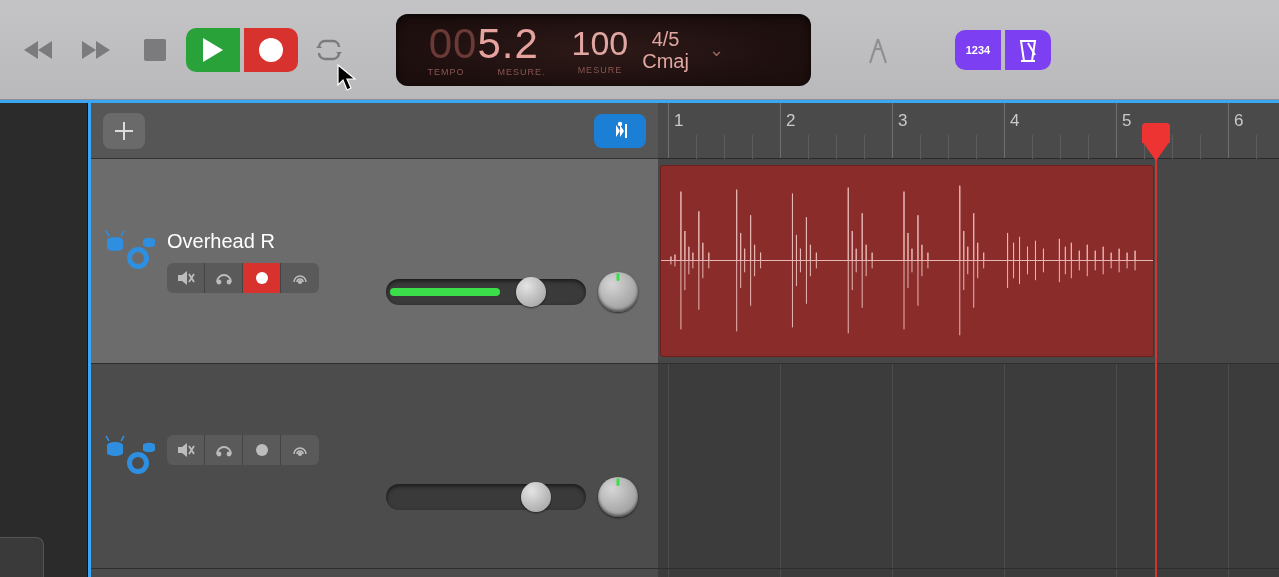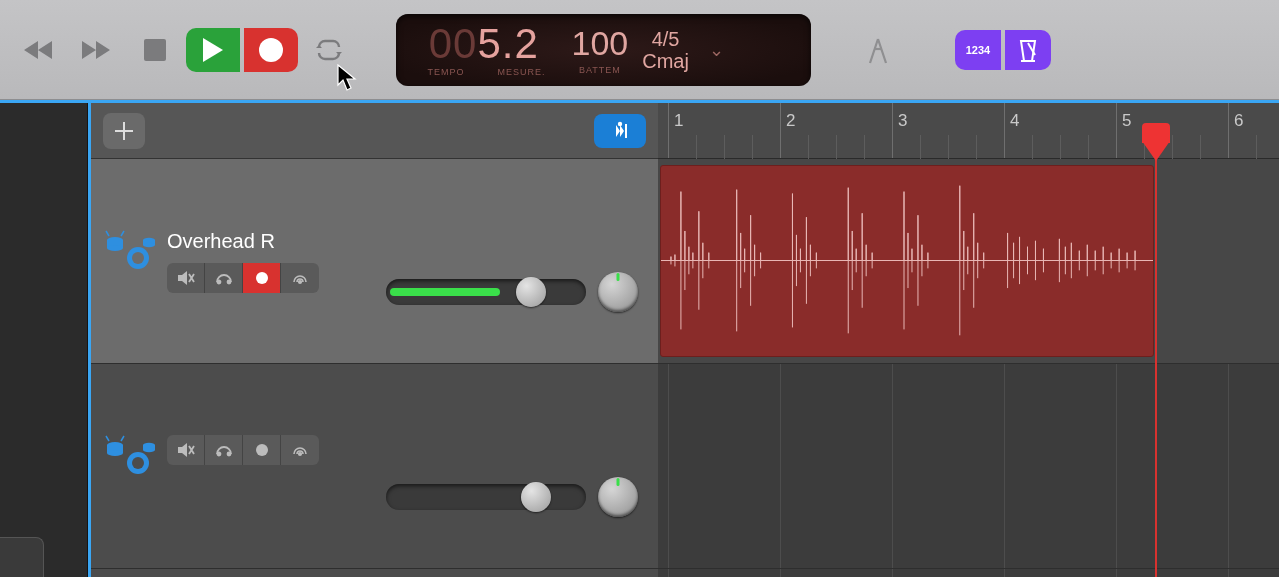--- a/index.html
+++ b/index.html
@@ -226,21 +226,21 @@
       <div class="lcd-big">
         <span class="dim">00</span><span>5.2</span>
       </div>
       <div class="lcd-sub">
         <span style="width:72px">TEMPO</span>
         <span style="width:72px">MESURE.</span>
       </div>
     </div>
     <div class="lcd-section">
       <div class="lcd-tempo">100</div>
-      <div class="lcd-sub">BATTEM</div>
+      <div class="lcd-sub">MESURE</div>
     </div>
     <div class="lcd-section">
       <div class="lcd-sig">
         <div>4/5</div>
         <div>Cmaj</div>
       </div>
     </div>
     <div class="lcd-chev">⌄</div>
   </div>
 

